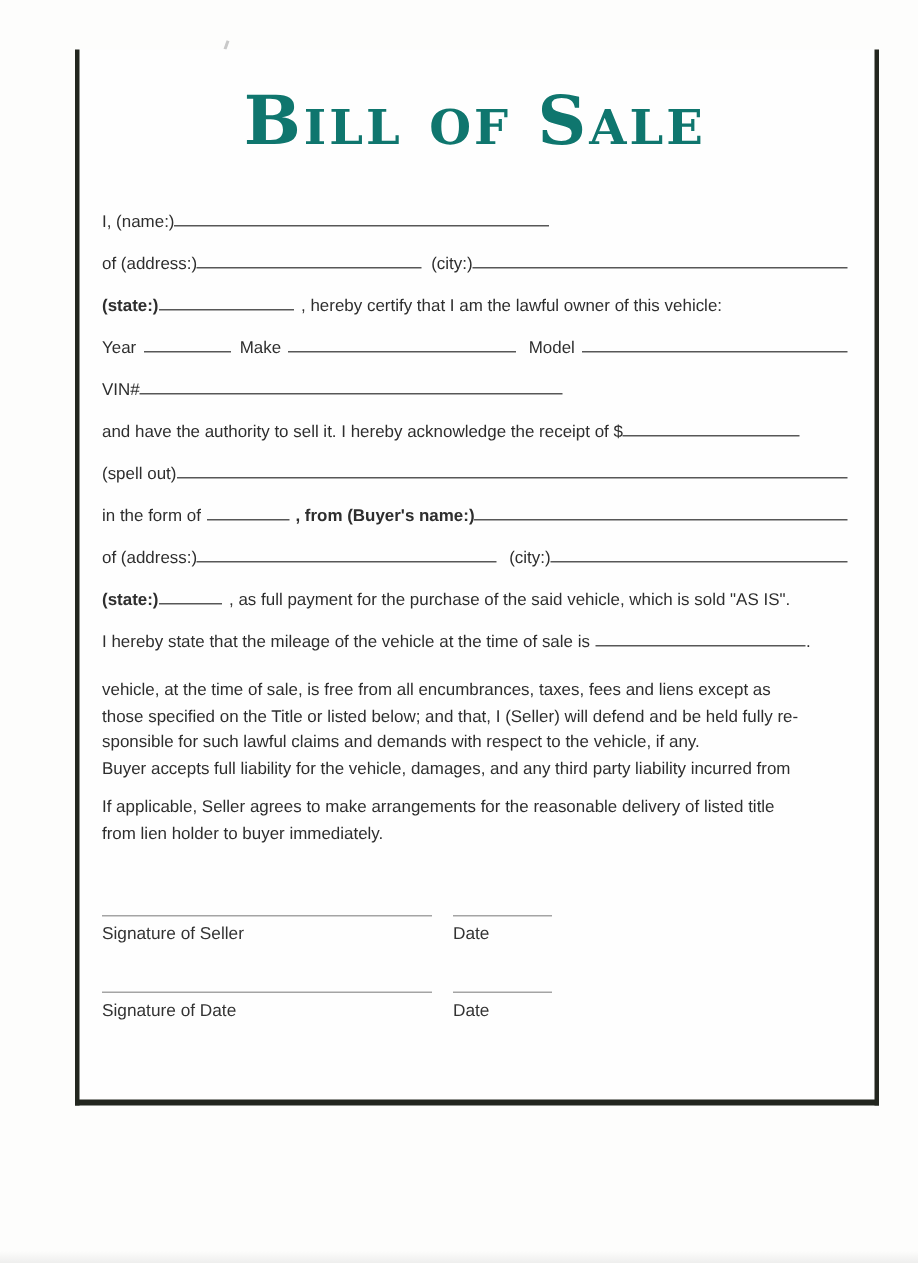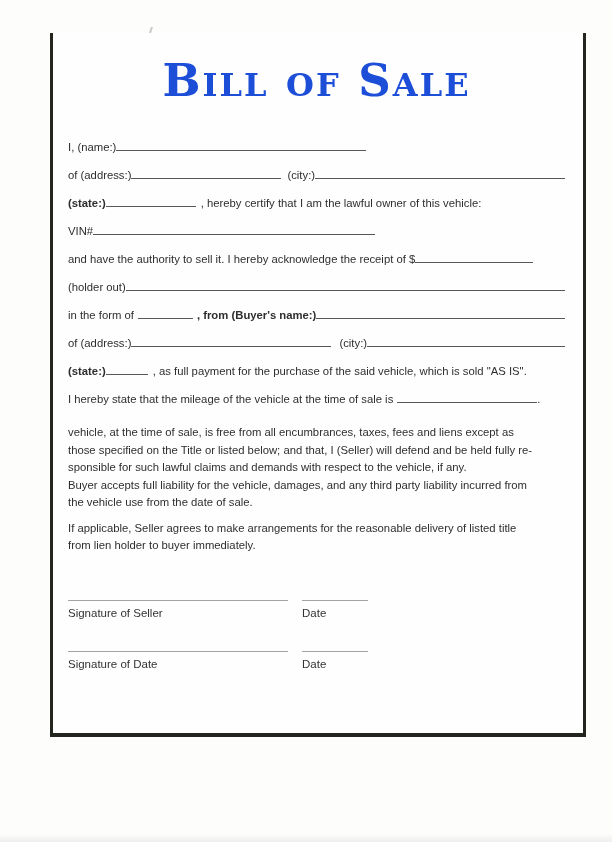--- a/index.html
+++ b/index.html
@@ -27,21 +27,21 @@
   .content{ padding:0 18px 0 15px; }
   .title{
     margin-top:22px;
     text-align:center;
     font-family:"DejaVu Serif", serif;
     font-weight:bold;
     font-variant:small-caps;
     font-size:45px;
     line-height:52px;
     letter-spacing:2px;
-    color:#1d4ed8;
+    color:#0f766e;
   }
   .formrows{ margin-top:34px; font-size:11.3px; }
   .row{
     display:flex; align-items:baseline;
     height:28px; white-space:nowrap;
   }
   .lbl{ }
   .b{ font-weight:bold; }
   .ul{
     display:inline-block;
@@ -91,33 +91,41 @@
           <span class="lbl gap6">(city:)</span>
           <span class="ul fill"></span>
       </div>
 
       <div class="row">
         <span class="lbl b">(state:)</span>
           <span class="ul" style="width:90px"></span>
           <span class="lbl gap5">, hereby certify that I am the lawful owner of this vehicle:</span>
       </div>
 
+      <div class="row">
+        <span class="lbl">Year</span>
+          <span class="ul gap5" style="width:58px"></span>
+          <span class="lbl gap6">Make</span>
+          <span class="ul gap5" style="width:152px"></span>
+          <span class="lbl gap8">Model</span>
+          <span class="ul fill gap5"></span>
+      </div>
 
       <div class="row">
         <span class="lbl">VIN#</span>
           <span class="ul" style="width:282px"></span>
       </div>
 
       <div class="row">
         <span class="lbl">and have the authority to sell it. I hereby acknowledge the receipt of $</span>
           <span class="ul" style="width:118px"></span>
       </div>
 
       <div class="row">
-        <span class="lbl">(holder out)</span>
+        <span class="lbl">(spell out)</span>
           <span class="ul fill"></span>
       </div>
 
       <div class="row">
         <span class="lbl">in the form of</span>
           <span class="ul gap4" style="width:55px"></span>
           <span class="lbl gap4">, from (Buyer's name:)</span>
           <span class="ul fill"></span>
       </div>
 
@@ -143,21 +151,20 @@
     </div>
 
     <p class="para p1">
       <span class="pline">vehicle, at the time of sale, is free from all encumbrances, taxes, fees and liens except as</span>
       <span class="pline">those specified on the Title or listed below; and that, I (Seller) will defend and be held fully re-</span>
       <span class="pline">sponsible for such lawful claims and demands with respect to the vehicle, if any.</span>
     </p>
 
     <p class="para p2">
       <span class="pline">Buyer accepts full liability for the vehicle, damages, and any third party liability incurred from</span>
-      <span class="pline">the vehicle use from the date of sale.</span>
     </p>
 
     <p class="para p3">
       <span class="pline">If applicable, Seller agrees to make arrangements for the reasonable delivery of listed title</span>
       <span class="pline">from lien holder to buyer immediately.</span>
     </p>
 
     <div class="sigblock">
       <div class="sig-lines">
         <span class="sig-line"></span>

